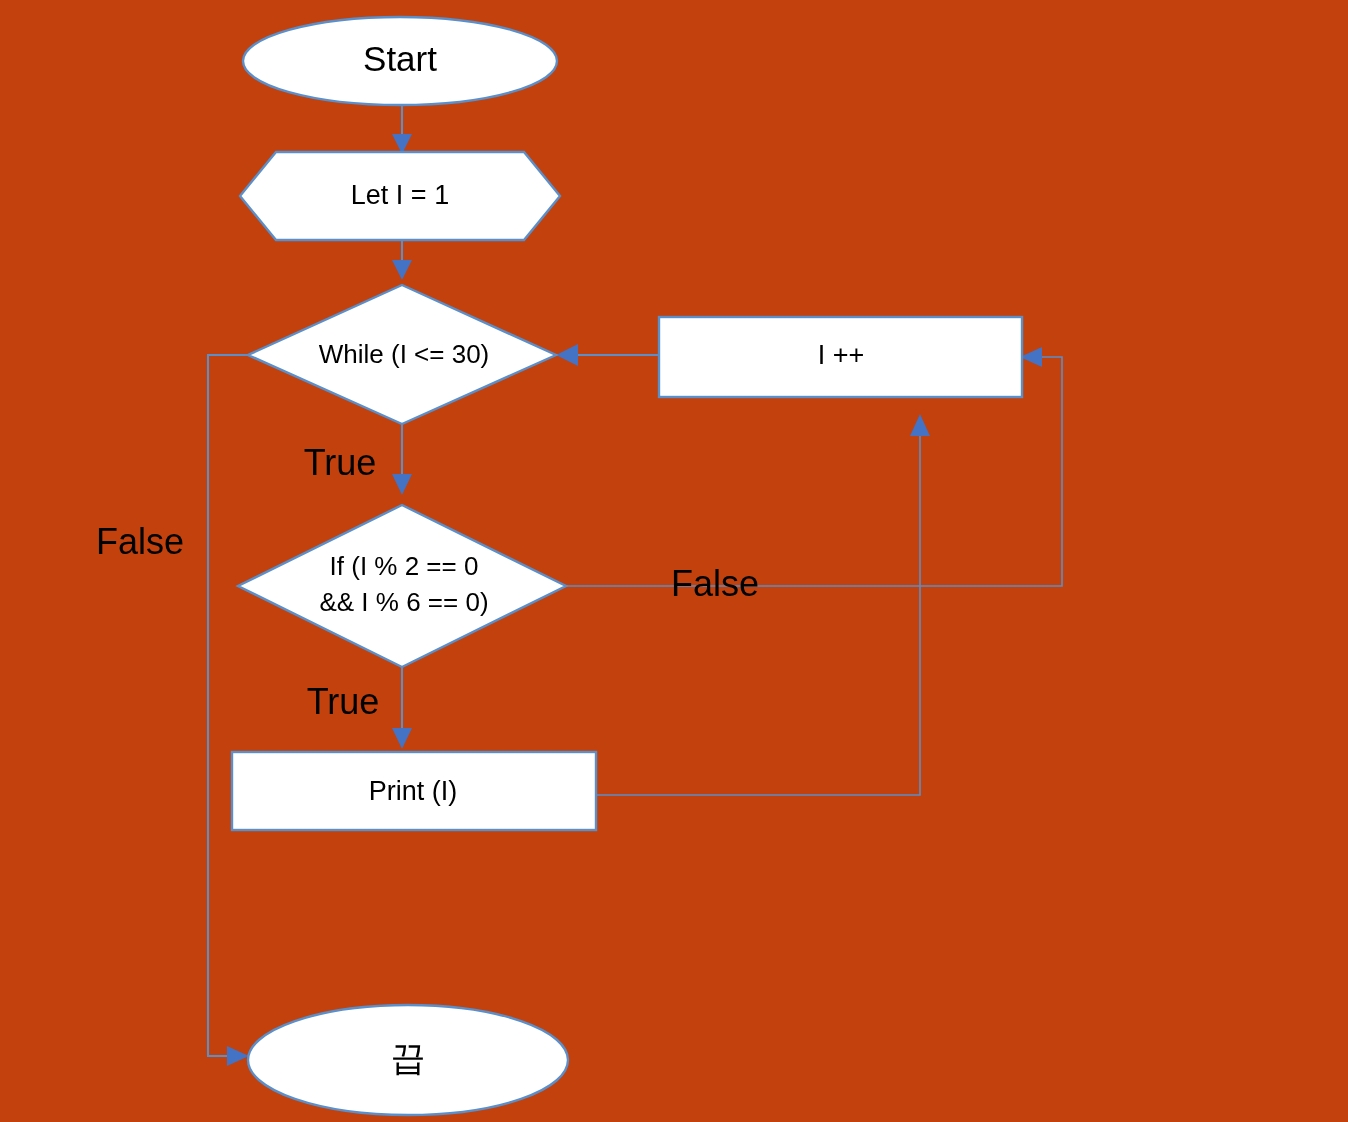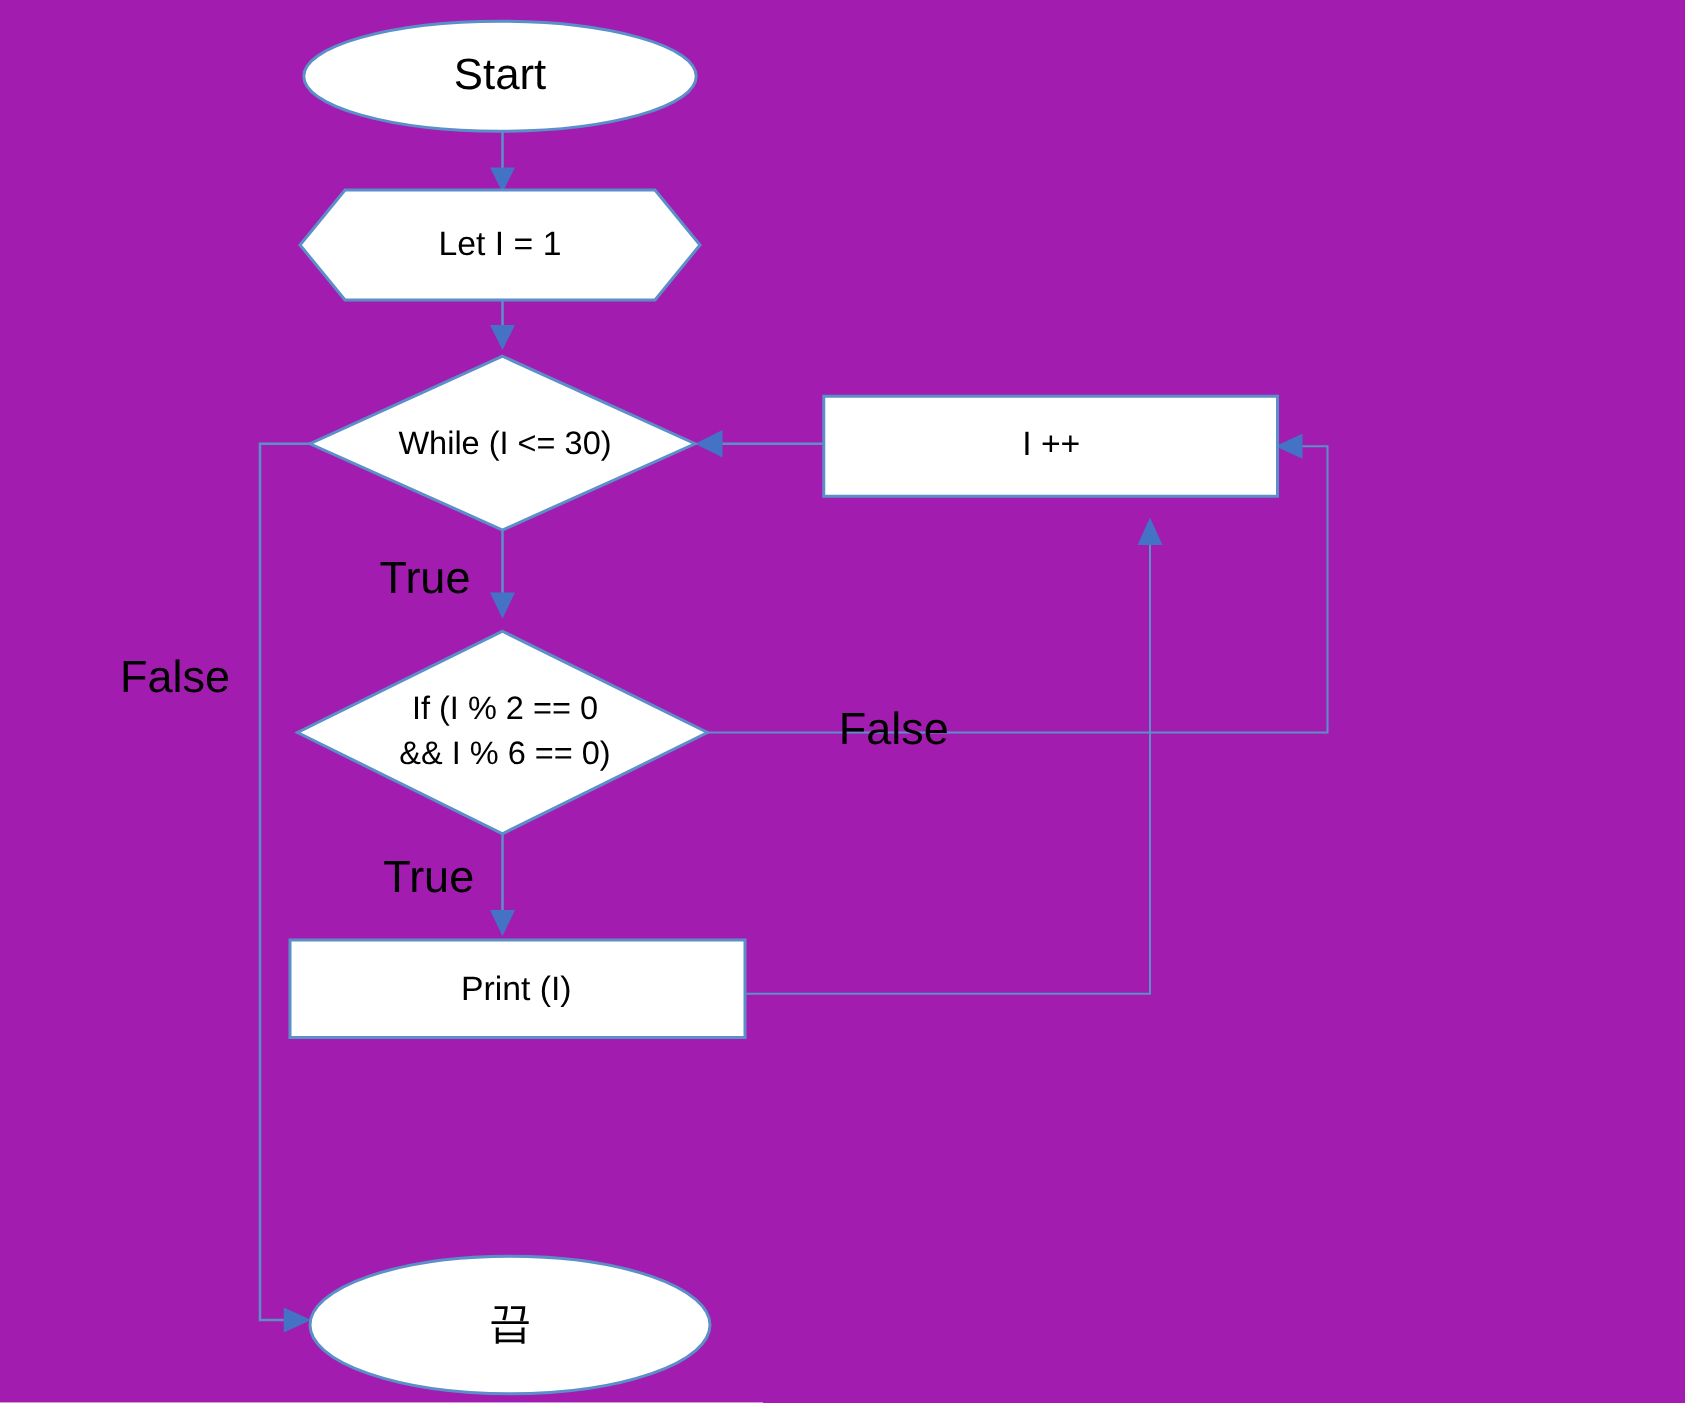--- a/index.html
+++ b/index.html
@@ -10,21 +10,21 @@
   body {
     width: 1348px;
     height: 1122px;
     overflow: hidden;
     font-family: "Liberation Sans", sans-serif;
   }
   #flowchart-canvas {
     position: relative;
     width: 1348px;
     height: 1122px;
-    background: #a21caf;
+    background: #c2410c;
   }
   svg.diagram {
     display: block;
     width: 1348px;
     height: 1122px;
   }
   .node-shape {
     fill: #ffffff;
     stroke: #5B8FC9;
     stroke-width: 2.4;

